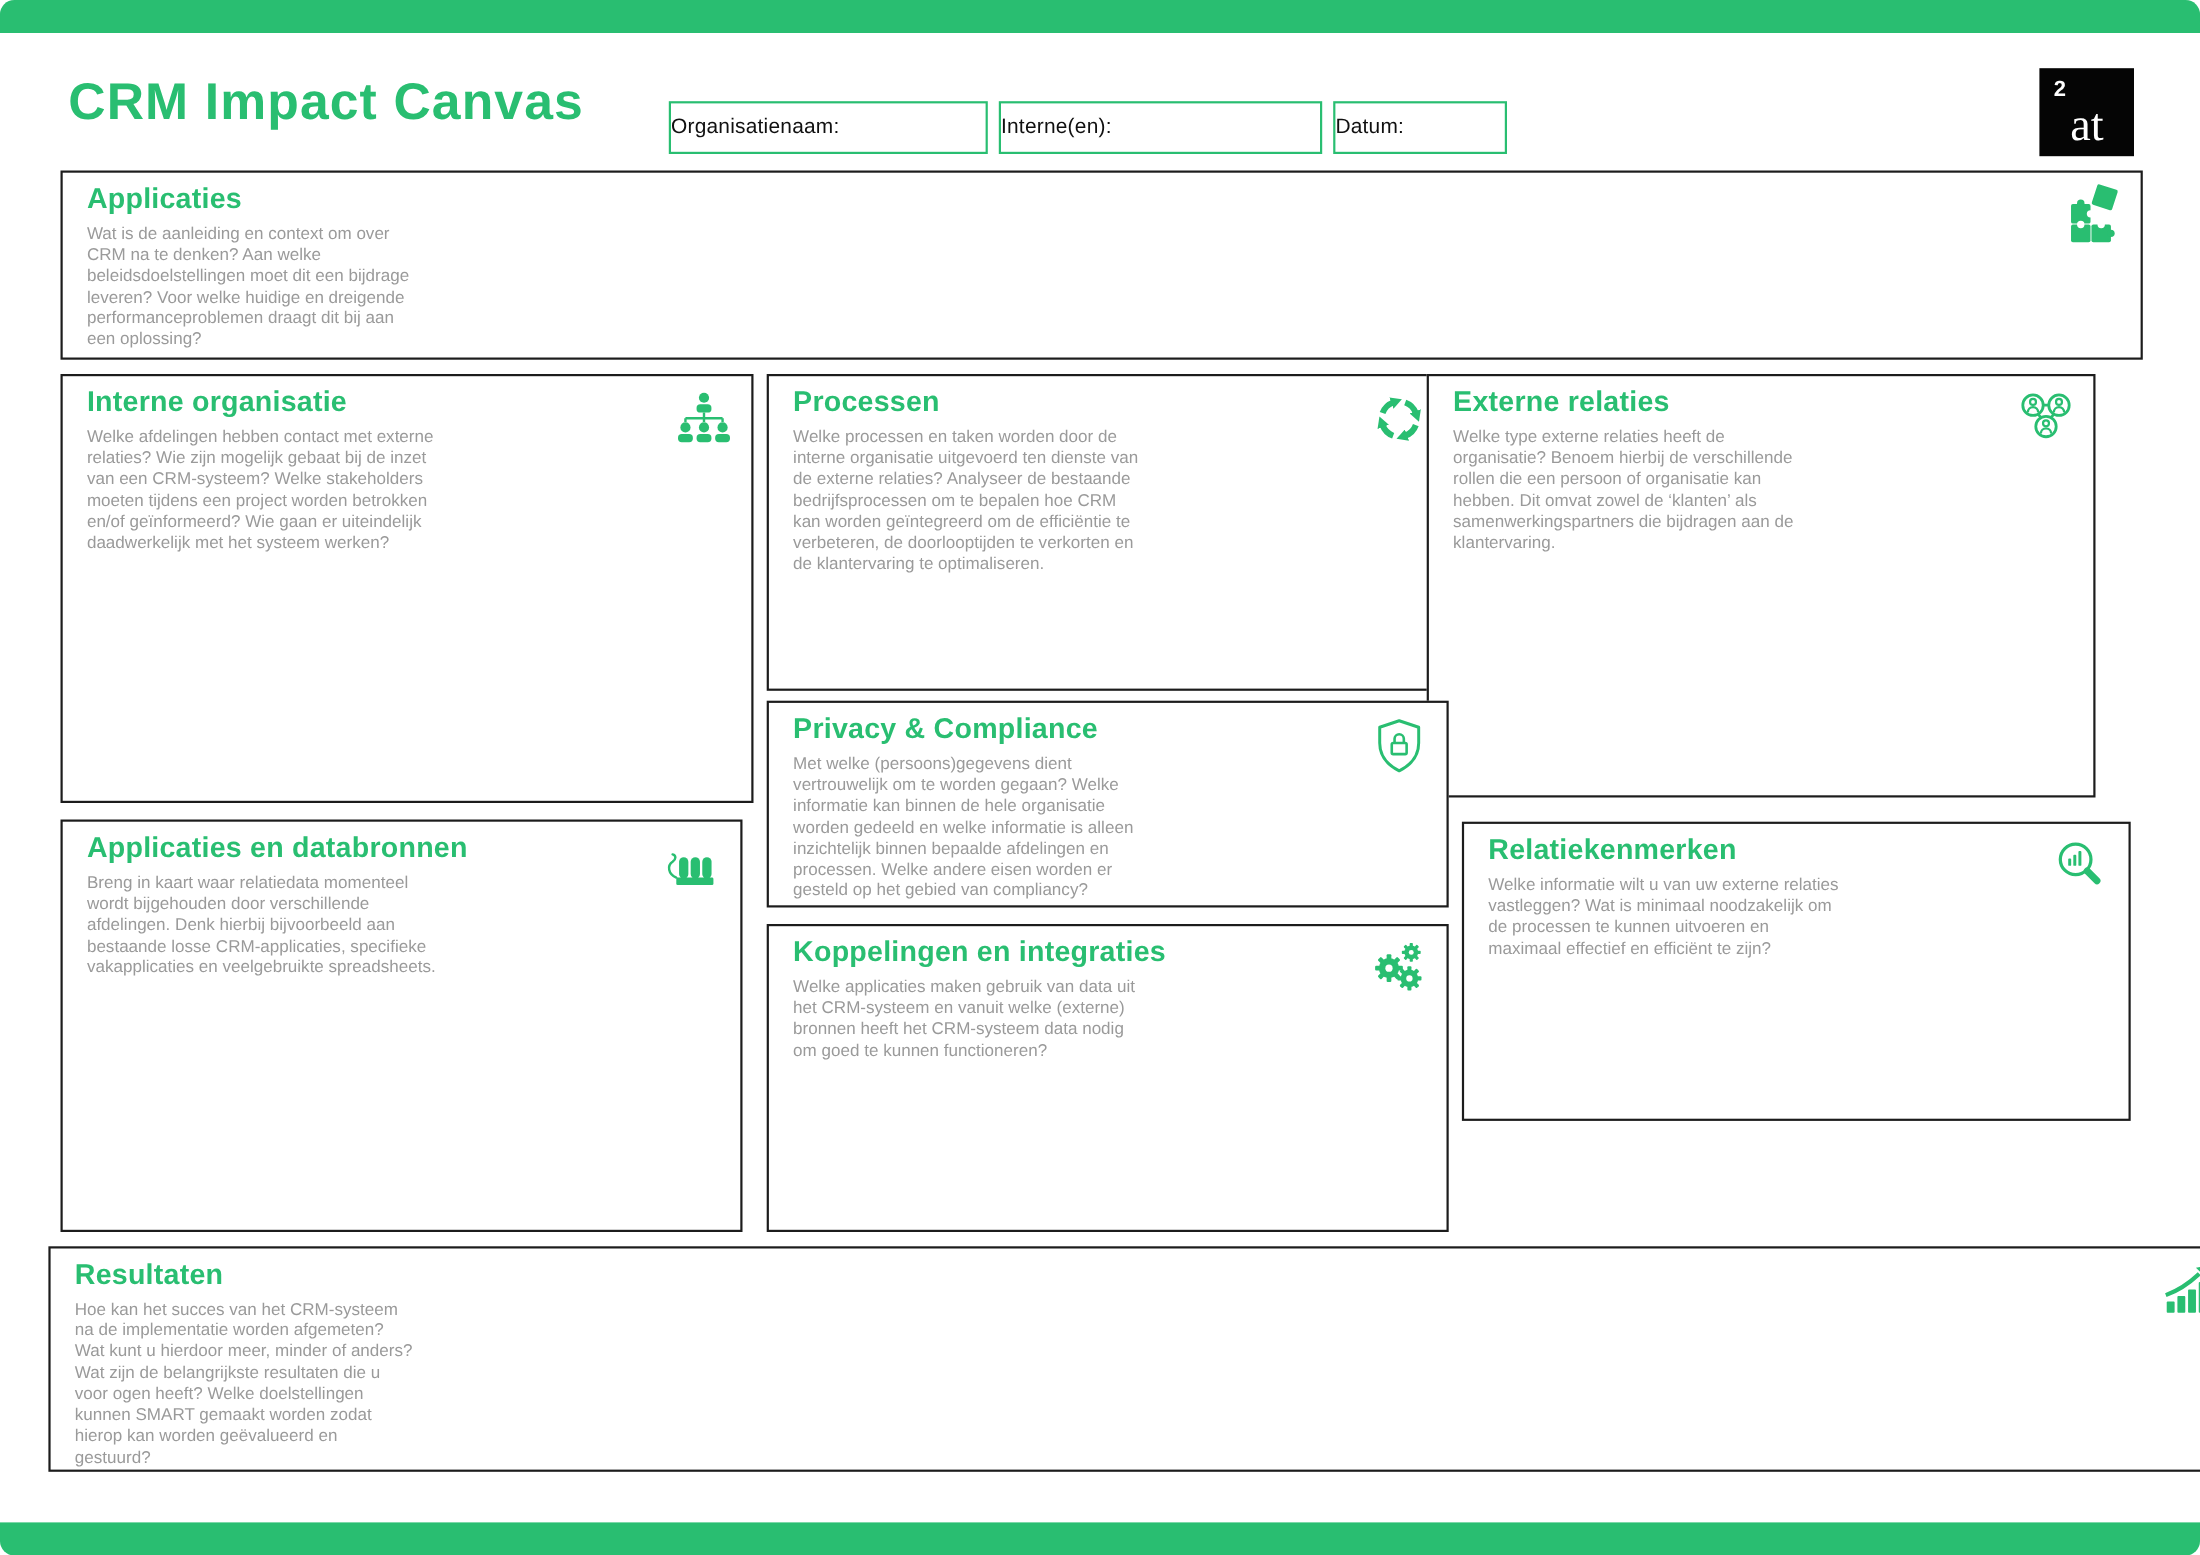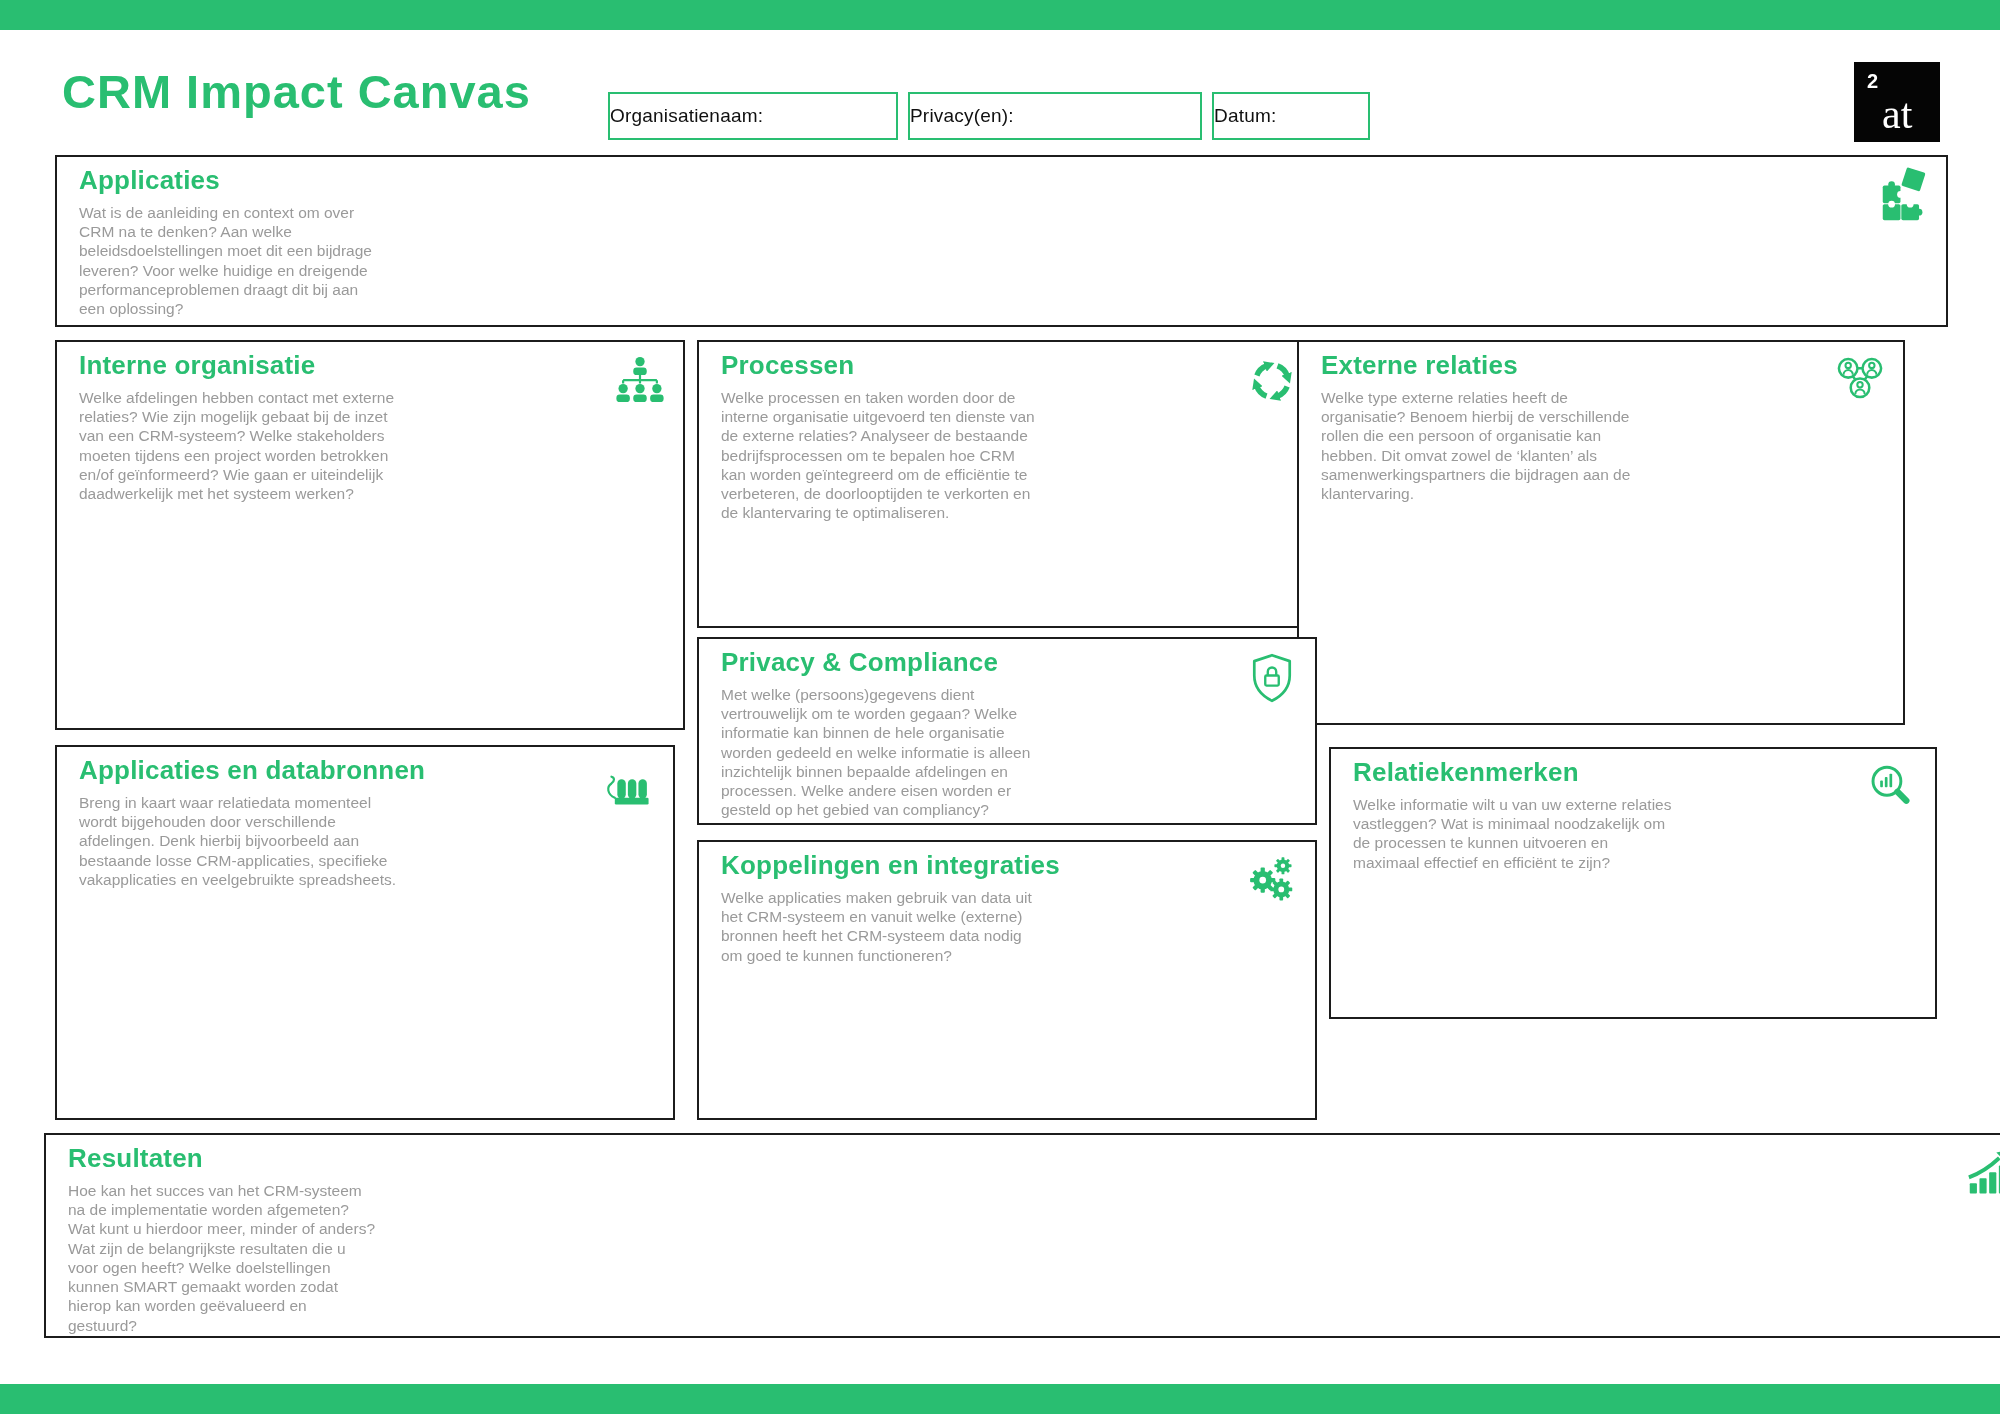--- a/index.html
+++ b/index.html
@@ -1,18 +1,18 @@
 <!DOCTYPE html>
 <html style="--green: #29be71;"><head>
 <meta charset="utf-8">
 <style>
   :root{ --green:#29be71; --ink:#1c1c1c; --gray:#9a9a9a; }
   html,body{ margin:0; padding:0; background:#ffffff; }
   body{ font-family:"Liberation Sans", sans-serif; }
-  #canvas{ position:relative; width:2000px; height:1414px; background:#fff; overflow:hidden; }
+  #canvas{ position:relative; width:2000px; height:1414px; background:#fff; overflow:hidden;border-radius:13px; }
 
   .accent-bar{ position:absolute; left:0; width:2000px; height:30px; background:var(--green); }
   #topbar{ top:0; }
   #bottombar{ top:1384px; }
 
   .page-title{ position:absolute; left:62px; top:64px; margin:0; font-size:47px; font-weight:600;
                letter-spacing:1px; color:var(--green); }
 
   .field{ position:absolute; top:92px; height:48px; border:2px solid var(--green);
           background:#fff; box-sizing:border-box; display:flex; align-items:center; }
@@ -37,21 +37,21 @@
 
   <div id="topbar" class="accent-bar"></div>
   <div id="bottombar" class="accent-bar"></div>
 
   <h1 class="page-title">CRM Impact Canvas</h1>
 
   <div class="field" style="left:608px;width:290px">
     <span class="field-label">Organisatienaam:</span>
   </div>
   <div class="field" style="left:908px;width:294px">
-    <span class="field-label">Privacy(en):</span>
+    <span class="field-label">Interne(en):</span>
   </div>
   <div class="field" style="left:1212px;width:158px">
     <span class="field-label">Datum:</span>
   </div>
 
   <div class="logo">
     <span class="logo-sup">2</span>
     <span class="logo-text">at</span>
   </div>
 

